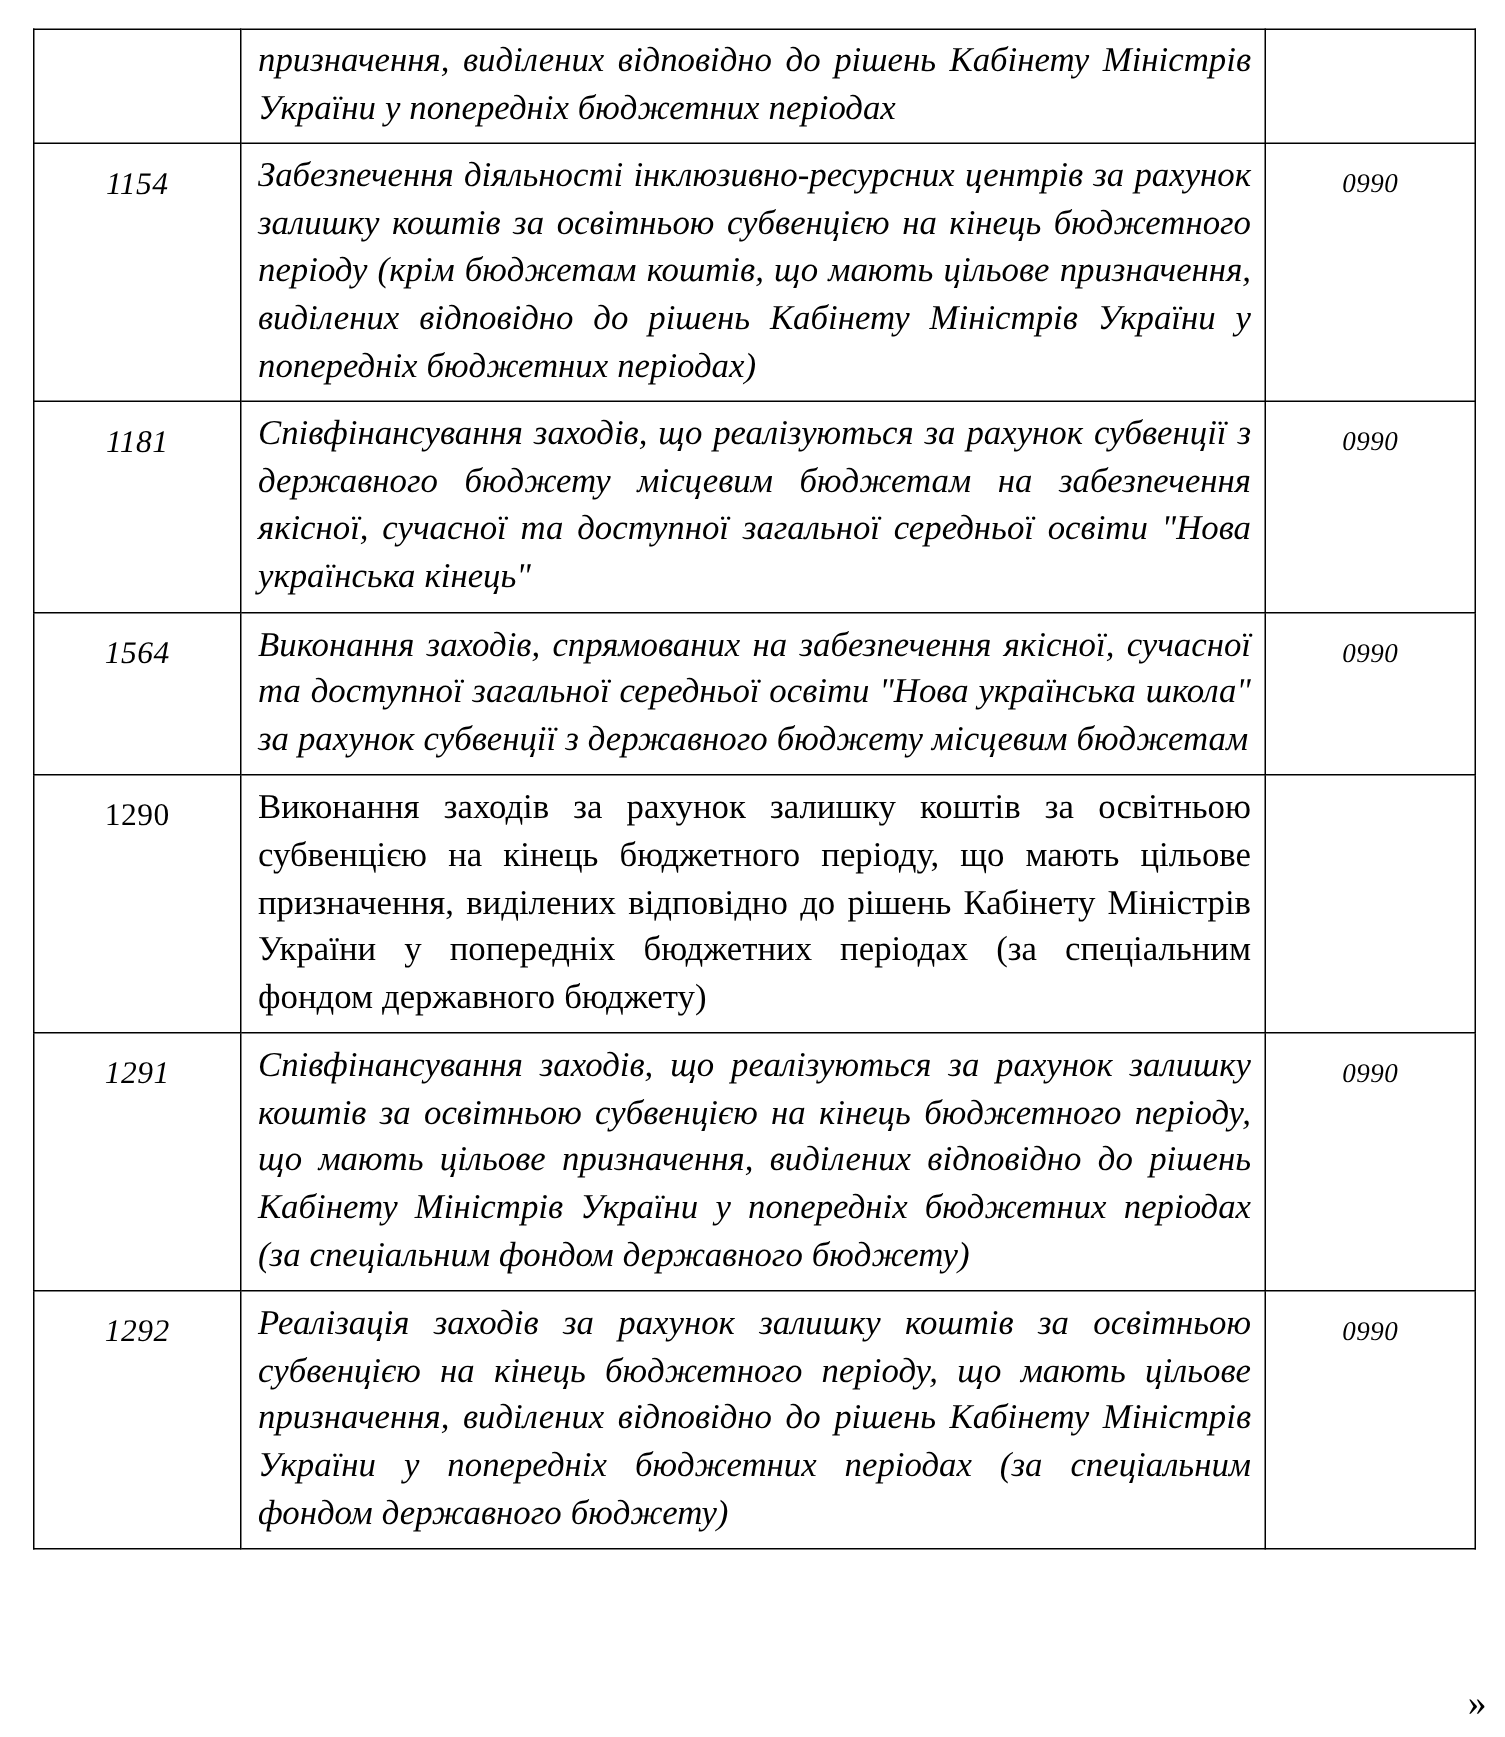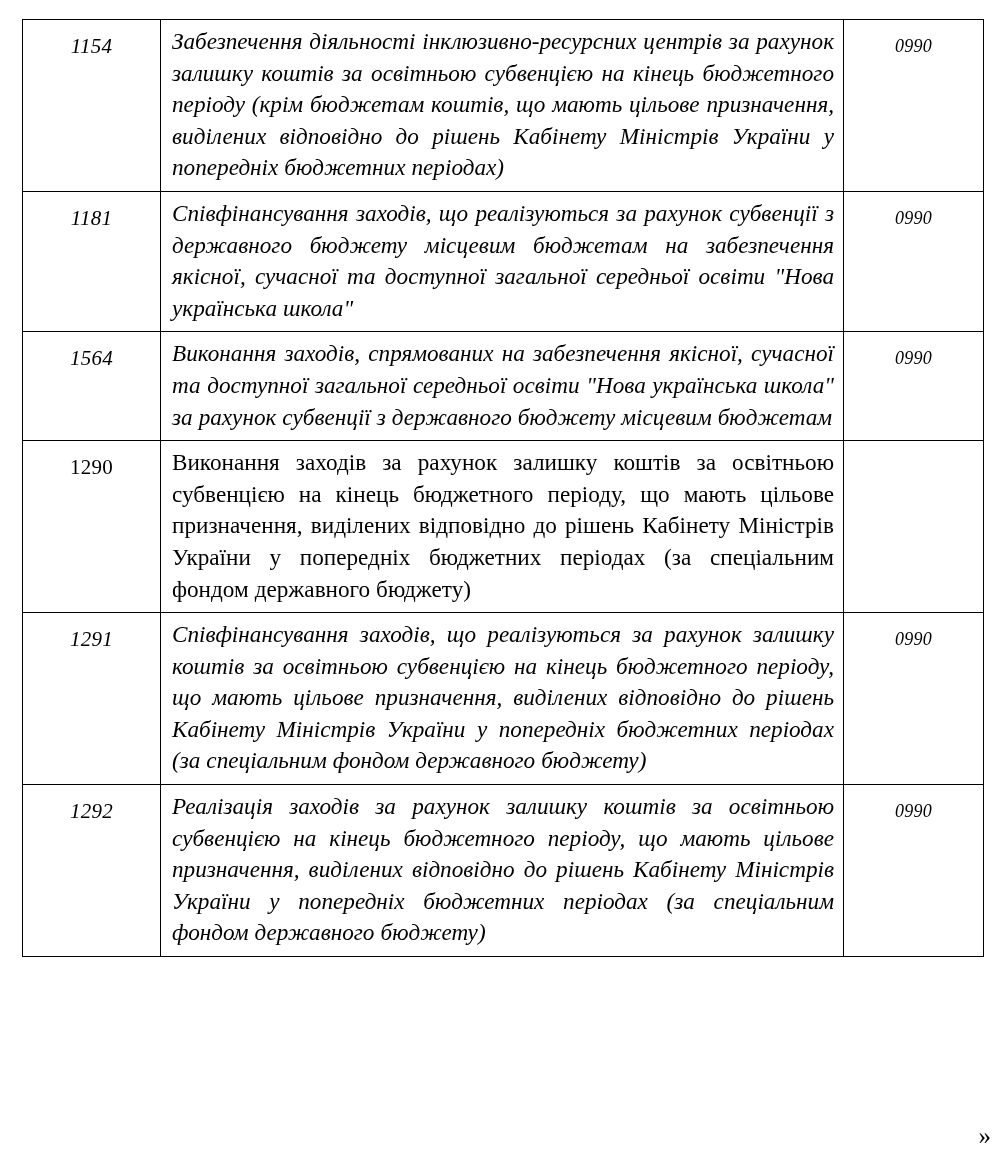--- a/index.html
+++ b/index.html
@@ -112,39 +112,50 @@
 <div class="page">
 
   <table class="doc-table">
     <colgroup>
       <col class="c-code">
       <col class="c-name">
       <col class="c-fund">
     </colgroup>
     <tbody>
 
+      <tr class="style-italic row-continuation">
+        <td class="cell-code">
+          <span class="val"></span>
+        </td>
+        <td class="cell-name">
+          <span class="val">призначення, виділених відповідно до рішень Кабінету Міністрів України у попередніх бюджетних періодах</span>
+        </td>
+        <td class="cell-fund">
+          <span class="val"></span>
+        </td>
+      </tr>
 
       <tr class="style-italic">
         <td class="cell-code">
           <span class="val">1154</span>
         </td>
         <td class="cell-name">
           <span class="val">Забезпечення діяльності інклюзивно-ресурсних центрів за рахунок залишку коштів за освітньою субвенцією на кінець бюджетного періоду (крім бюджетам коштів, що мають цільове призначення, виділених відповідно до рішень Кабінету Міністрів України у попередніх бюджетних періодах)</span>
         </td>
         <td class="cell-fund">
           <span class="val">0990</span>
         </td>
       </tr>
 
       <tr class="style-italic">
         <td class="cell-code">
           <span class="val">1181</span>
         </td>
         <td class="cell-name">
-          <span class="val">Співфінансування заходів, що реалізуються за рахунок субвенції з державного бюджету місцевим бюджетам на забезпечення якісної, сучасної та доступної загальної середньої освіти "Нова українська школа"</span>
+          <span class="val">Співфінансування заходів, що реалізуються за рахунок субвенції з державного бюджету місцевим бюджетам на забезпечення якісної, сучасної та доступної загальної середньої освіти "Нова українська кінець"</span>
         </td>
         <td class="cell-fund">
           <span class="val">0990</span>
         </td>
       </tr>
 
       <tr class="style-italic">
         <td class="cell-code">
           <span class="val">1564</span>
         </td>

